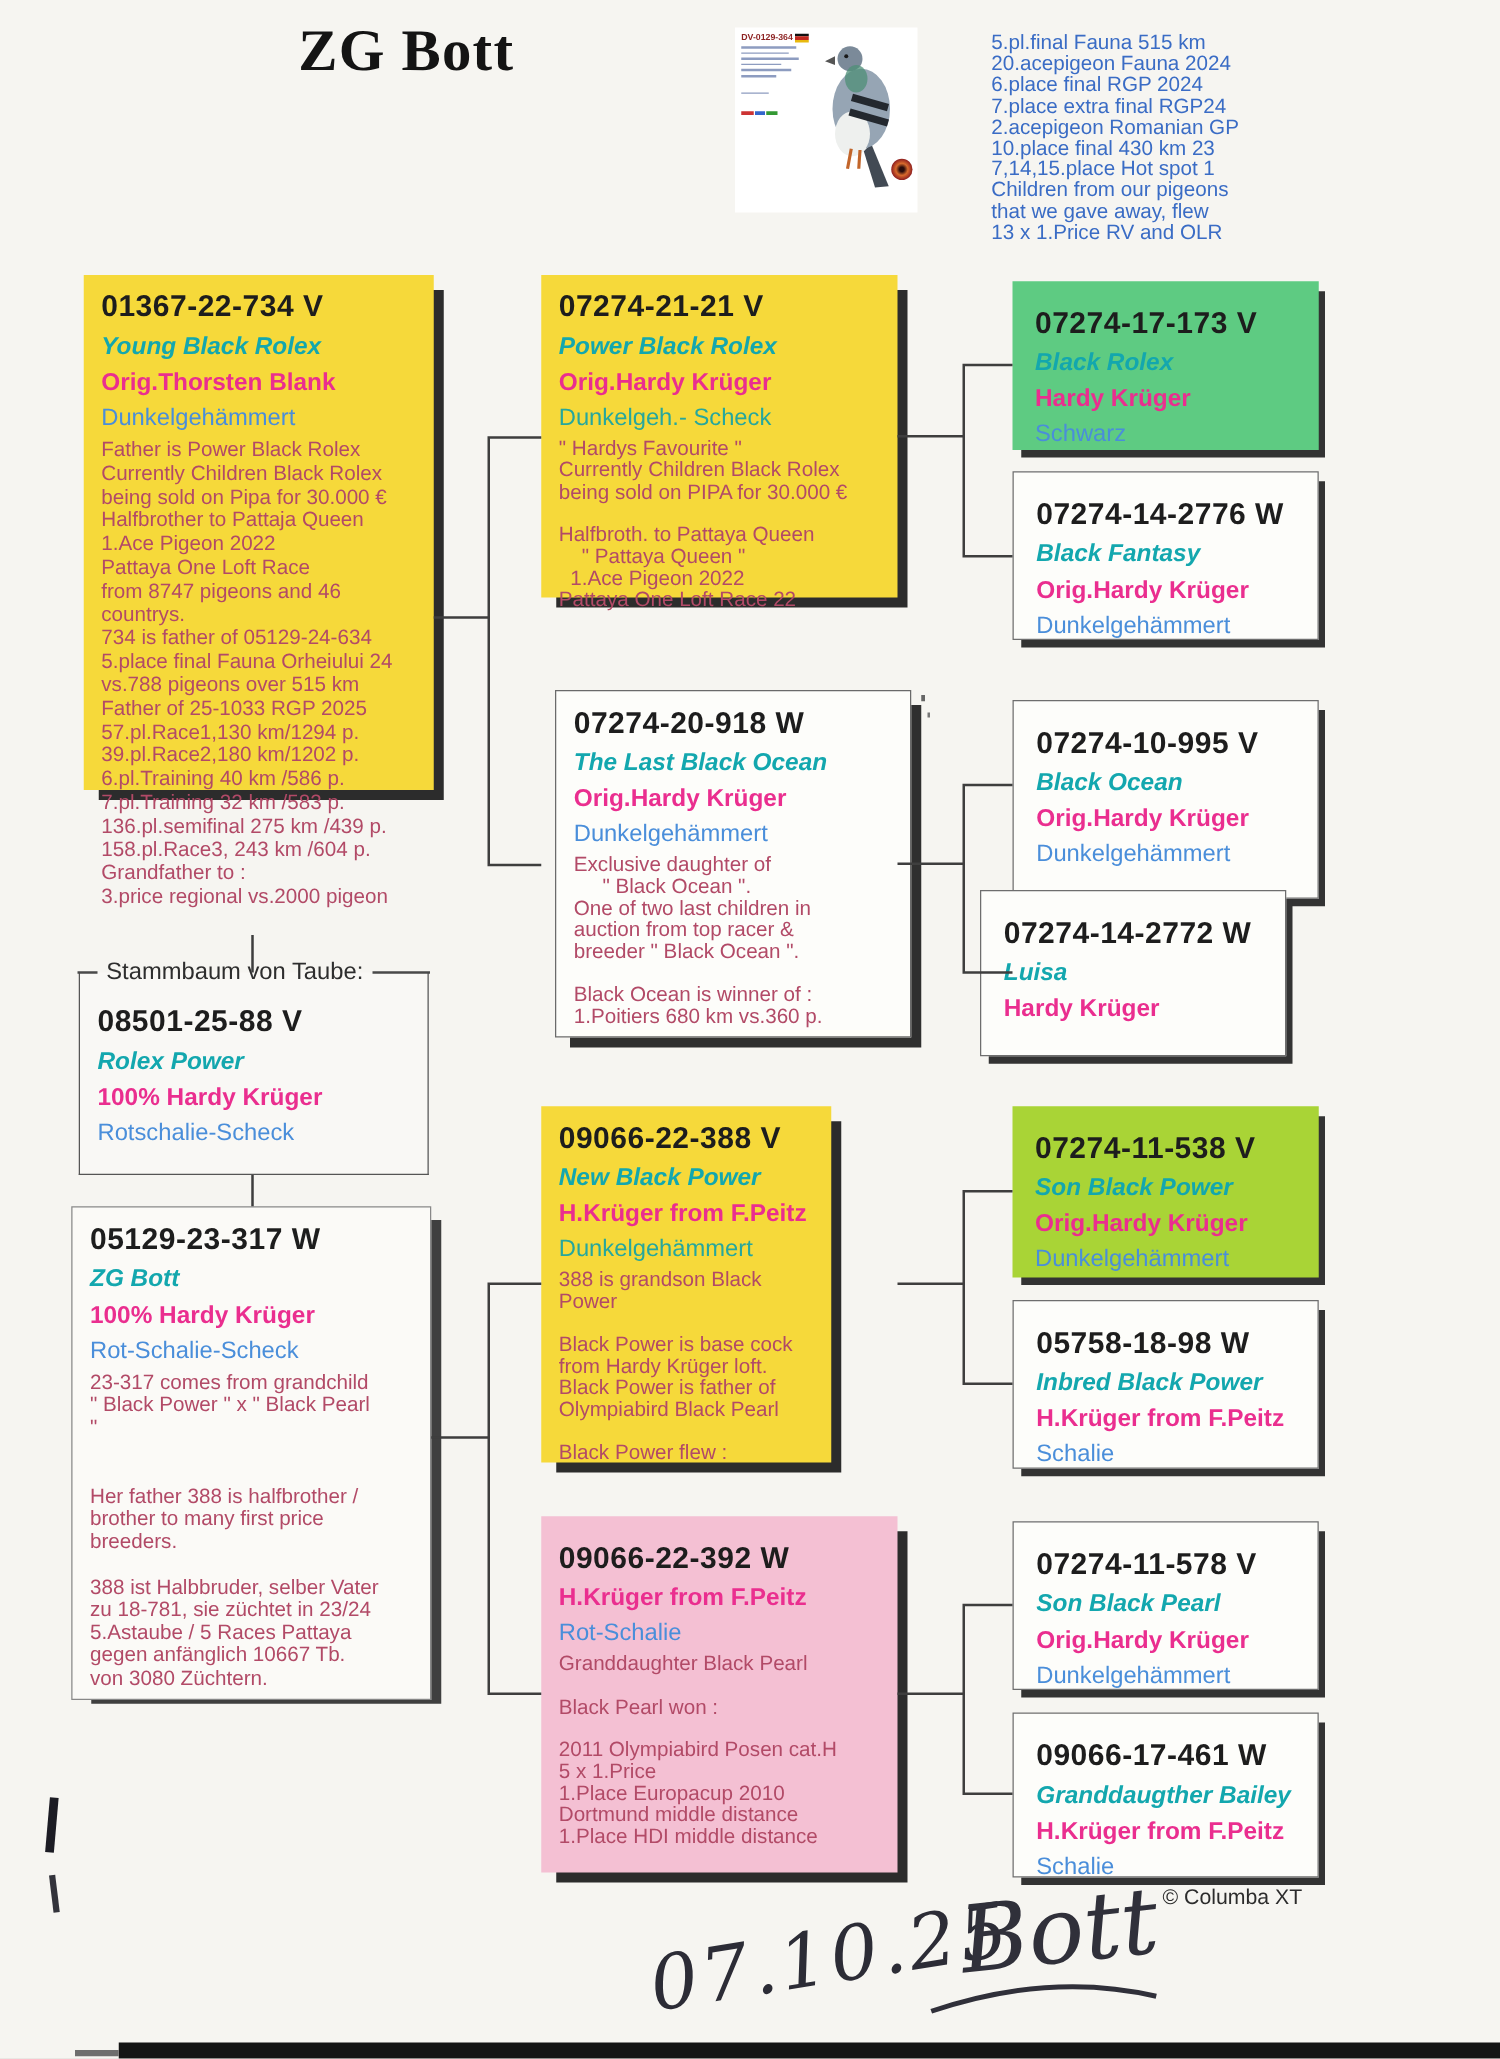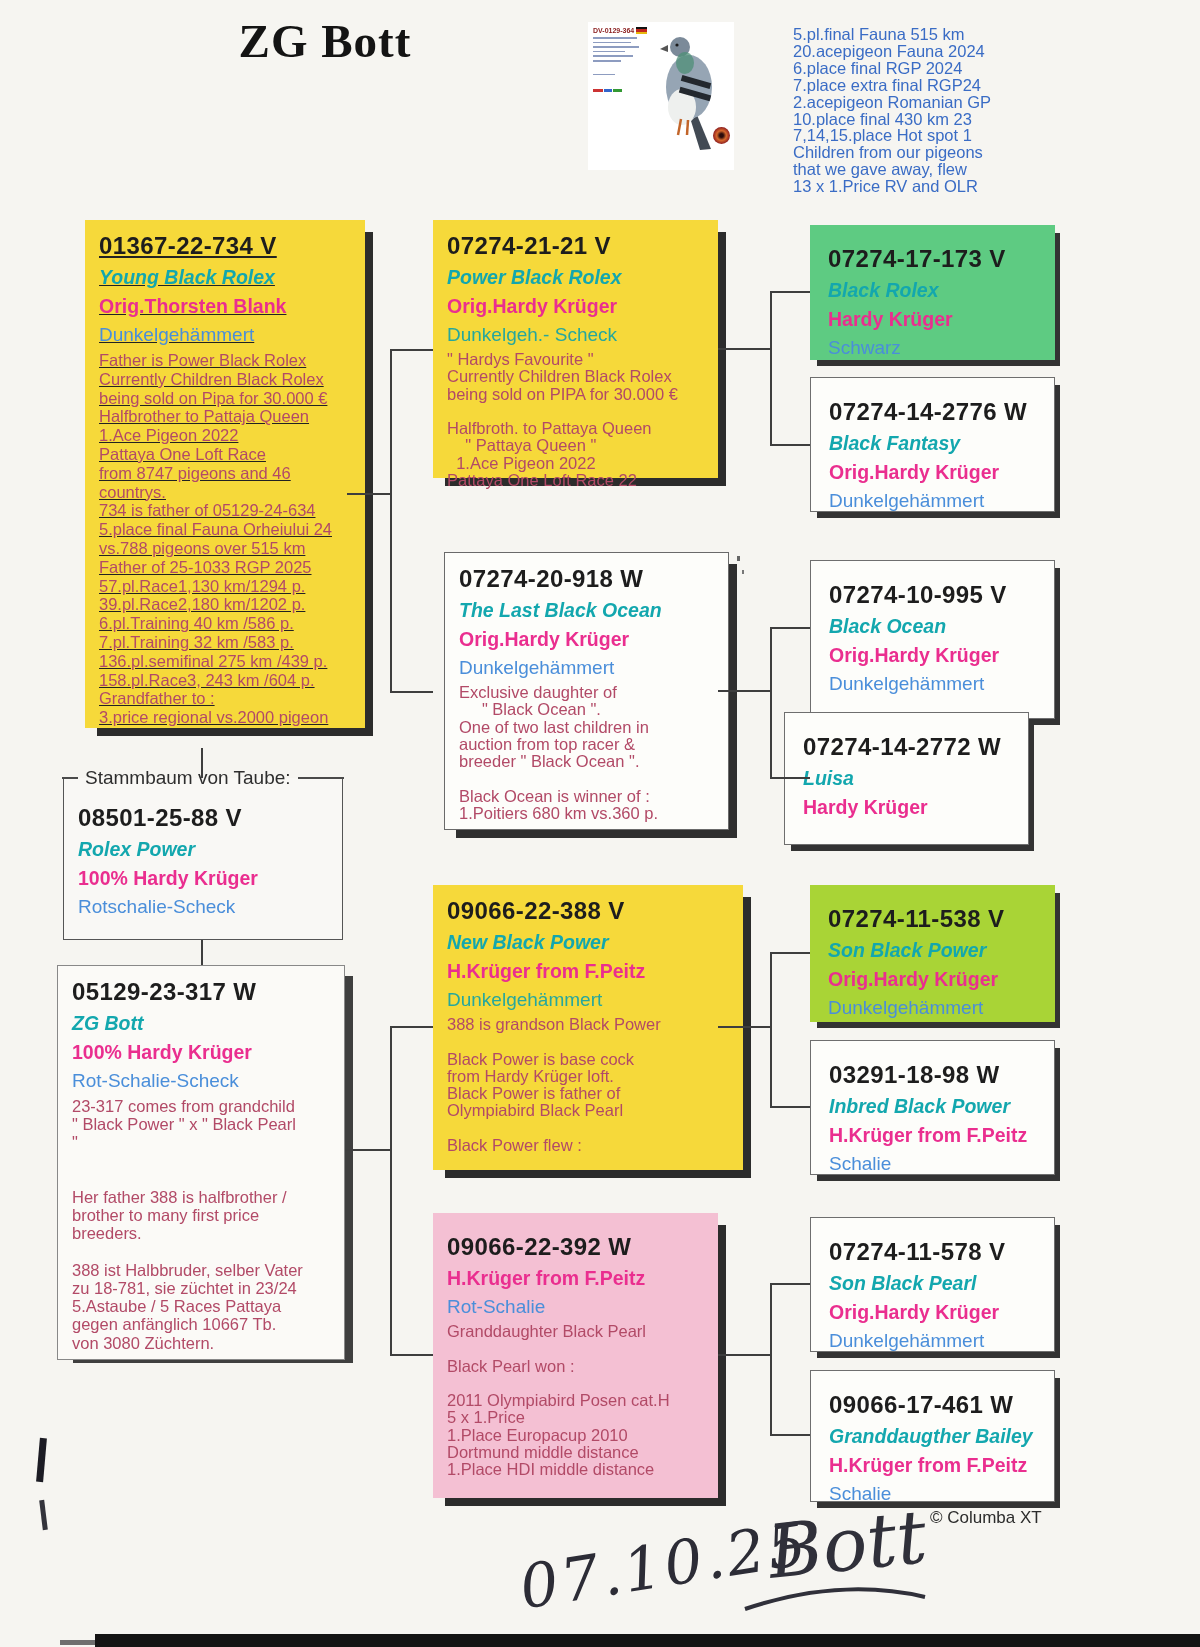--- a/index.html
+++ b/index.html
@@ -114,21 +114,21 @@
     <div>6.place final RGP 2024</div>
     <div>7.place extra final RGP24</div>
     <div>2.acepigeon Romanian GP</div>
     <div>10.place final 430 km 23</div>
     <div>7,14,15.place Hot spot 1</div>
     <div>Children from our pigeons</div>
     <div>that we gave away, flew</div>
     <div>13 x 1.Price RV and OLR</div>
   </div>
 
-  <div class="box b-yellow" style="left:85px;top:220px;width:280px;height:508px;text-decoration:underline;">
+  <div class="box b-yellow" style="left:67px;top:220px;width:280px;height:412px;">
     <div class="ring">01367-22-734 V</div>
     <div class="pname">Young Black Rolex</div>
     <div class="orig">Orig.Thorsten Blank</div>
     <div class="plum">Dunkelgehämmert</div>
     <div class="bodytext bt-loose">Father is Power Black Rolex
 Currently Children Black Rolex
 being sold on Pipa for 30.000 €
 Halfbrother to Pattaja Queen
 1.Ace Pigeon 2022
 Pattaya One Loft Race
@@ -204,21 +204,21 @@
     <div class="bodytext">Exclusive daughter of
      " Black Ocean ".
 One of two last children in
 auction from top racer &amp;
 breeder " Black Ocean ".
 
 Black Ocean is winner of :
 1.Poitiers 680 km vs.360 p.</div>
   </div>
 
-  <div class="box b-yellow" style="left:433px;top:885px;width:310px;height:285px;">
+  <div class="box b-yellow" style="left:433px;top:885px;width:232px;height:285px;">
     <div class="ring">09066-22-388 V</div>
     <div class="pname">New Black Power</div>
     <div class="orig">H.Krüger from F.Peitz</div>
     <div class="plum teal">Dunkelgehämmert</div>
     <div class="bodytext">388 is grandson Black Power
 
 Black Power is base cock
 from Hardy Krüger loft.
 Black Power is father of
 Olympiabird Black Pearl
@@ -269,21 +269,21 @@
   </div>
 
   <div class="box b-lime rbox" style="left:810px;top:885px;width:245px;height:137px;">
     <div class="ring">07274-11-538 V</div>
     <div class="pname">Son Black Power</div>
     <div class="orig">Orig.Hardy Krüger</div>
     <div class="plum">Dunkelgehämmert</div>
   </div>
 
   <div class="box b-whiter rbox" style="left:810px;top:1040px;width:245px;height:135px;">
-    <div class="ring">03291-18-98 W</div>
+    <div class="ring">05758-18-98 W</div>
     <div class="pname">Inbred Black Power</div>
     <div class="orig">H.Krüger from F.Peitz</div>
     <div class="plum">Schalie</div>
   </div>
 
   <div class="box b-whiter rbox" style="left:810px;top:1217px;width:245px;height:135px;">
     <div class="ring">07274-11-578 V</div>
     <div class="pname">Son Black Pearl</div>
     <div class="orig">Orig.Hardy Krüger</div>
     <div class="plum">Dunkelgehämmert</div>

